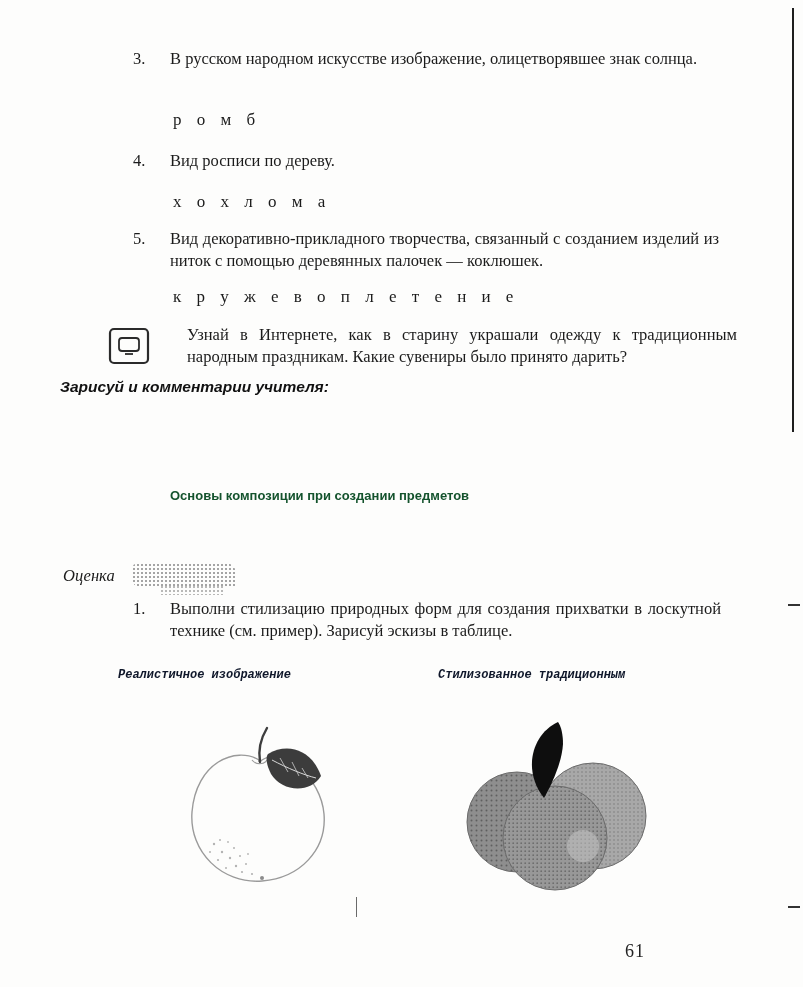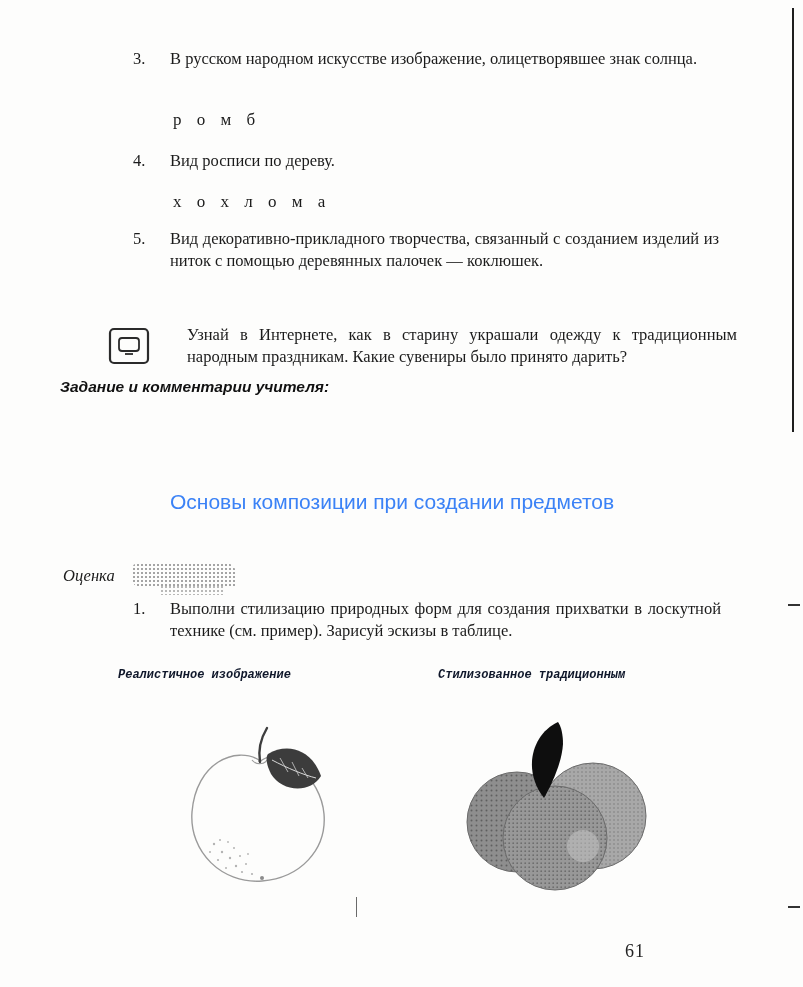--- a/index.html
+++ b/index.html
@@ -16,21 +16,21 @@
   }
   .net-task{position:absolute;display:flex;}
   .net-icon{position:absolute;}
   .net-text{font-size:16.5px;line-height:1.34;text-align:justify;}
   .teacher-line{
     position:absolute;font-family:"Liberation Sans",sans-serif;
     font-style:italic;font-weight:bold;font-size:15.5px;color:#111;
   }
   .heading{
     position:absolute;font-family:"Liberation Sans",sans-serif;
-    font-weight:normal;font-size:21px;line-height:1.4;color:#3b82f6;
+    font-weight:bold;font-size:13px;line-height:1.4;color:#14532d;
   }
   .zadanie{
     position:absolute;font-style:italic;font-size:16.5px;
   }
   .zadanie-texture{
     position:absolute;width:104px;height:24px;
     background-image:radial-gradient(#8f8f8f 1px, transparent 1.2px);
     background-size:4px 4px;border-radius:6px 10px 4px 8px;
     opacity:.8;
   }
@@ -65,33 +65,34 @@
   <div class="qitem" style="top:150px;left:133px;width:586px;">
     <span class="qnum">4.</span>
     <span class="qtext" style="text-align:left;">Вид росписи по дереву.</span>
   </div>
   <div class="answer" style="top:192px;left:173px;">х о х л о м а</div>
 
   <div class="qitem" style="top:228px;left:133px;width:586px;">
     <span class="qnum">5.</span>
     <span class="qtext">Вид декоративно-прикладного творчества, связанный с созданием изделий из ниток с помощью деревянных палочек — коклюшек.</span>
   </div>
+  <div class="answer" style="top:287px;left:173px;">к р у ж е в о п л е т е н и е</div>
 
   <div class="net-icon" style="top:327px;left:108px;">
     <svg width="42" height="40" viewBox="0 0 42 40">
       <rect x="2" y="2" width="38" height="34" rx="4" fill="none" stroke="#2b2b2b" stroke-width="2.2"></rect>
       <rect x="11" y="11" width="20" height="13" rx="3" fill="none" stroke="#2b2b2b" stroke-width="1.8"></rect>
       <line x1="17" y1="27" x2="25" y2="27" stroke="#2b2b2b" stroke-width="1.8"></line>
     </svg>
   </div>
   <div class="net-task" style="top:324px;left:187px;width:550px;">
     <span class="net-text">Узнай в Интернете, как в старину украшали одежду к традиционным народным праздникам. Какие сувениры было принято дарить?</span>
   </div>
 
-  <div class="teacher-line" style="top:378px;left:60px;">Задание и комментарии учителя:</div>
+  <div class="teacher-line" style="top:378px;left:60px;">Зарисуй и комментарии учителя:</div>
 
   <div class="heading" style="top:487px;left:170px;width:480px;">
     <div>Основы композиции при создании предметов</div>
   </div>
 
   <div class="zadanie" style="top:566px;left:63px;">Оценка</div>
   <div class="zadanie-texture" style="top:563px;left:132px;"></div>
   <div class="zadanie-texture2" style="top:585px;left:160px;"></div>
 
   <div class="qitem" style="top:598px;left:133px;width:588px;">

